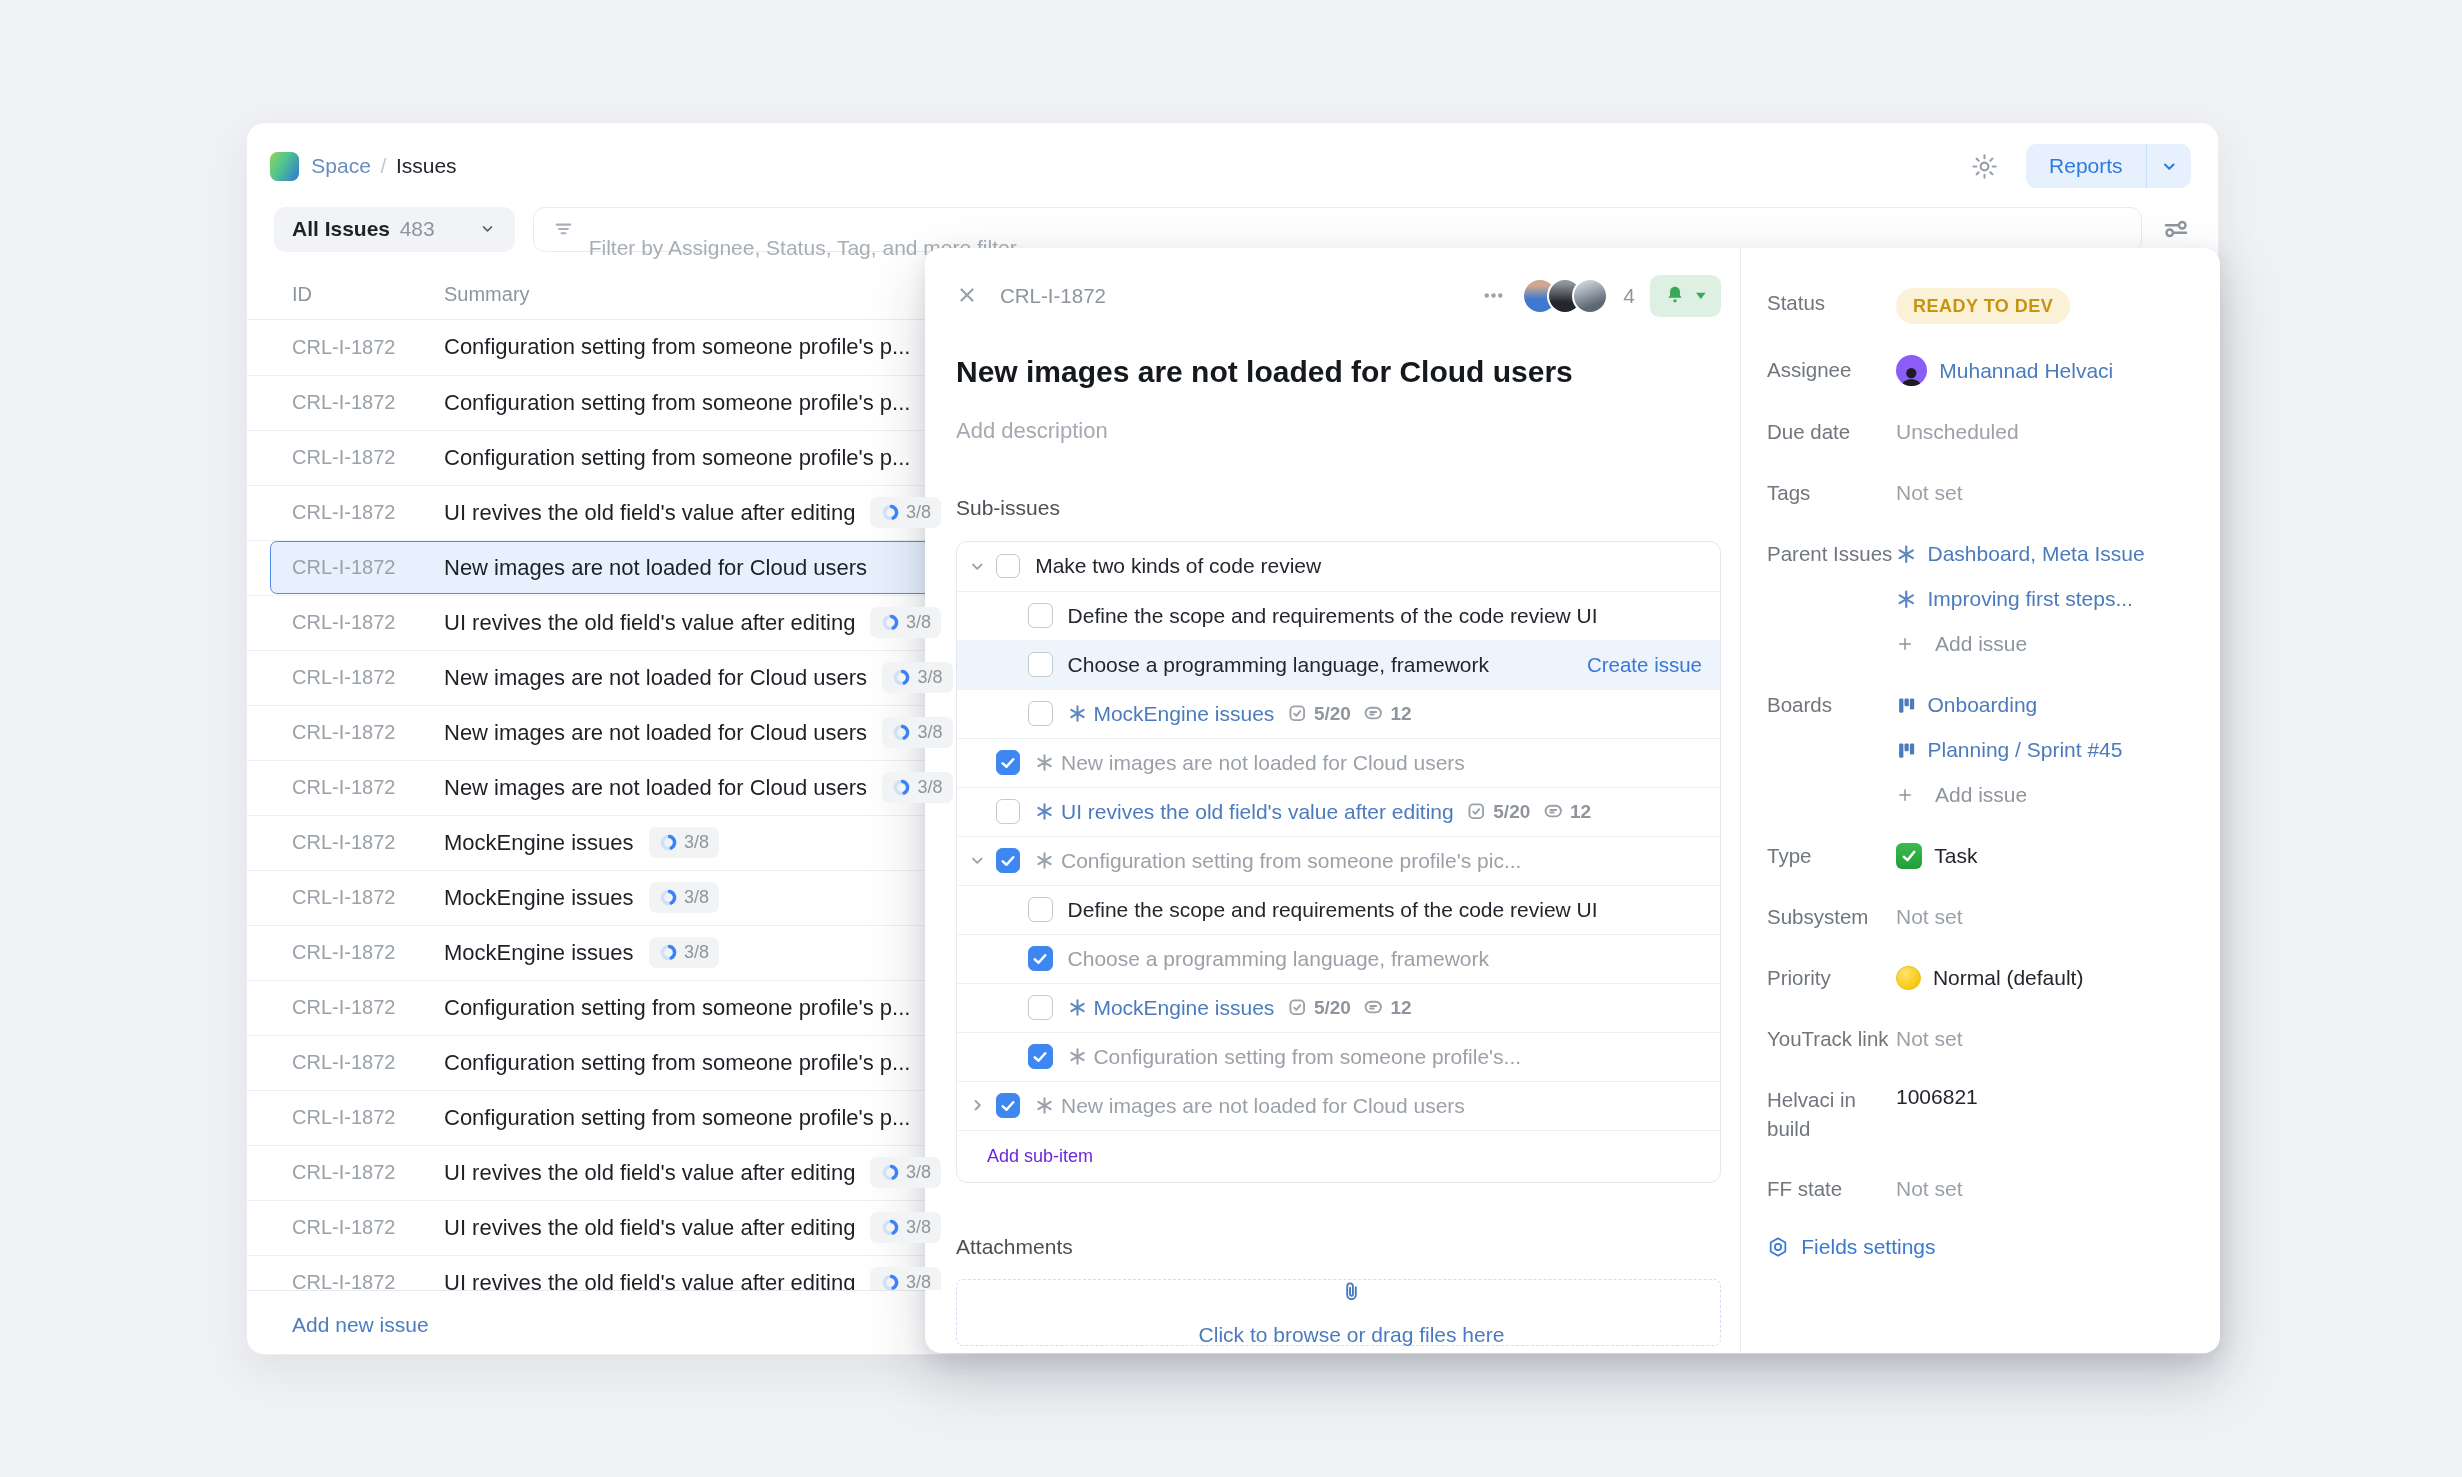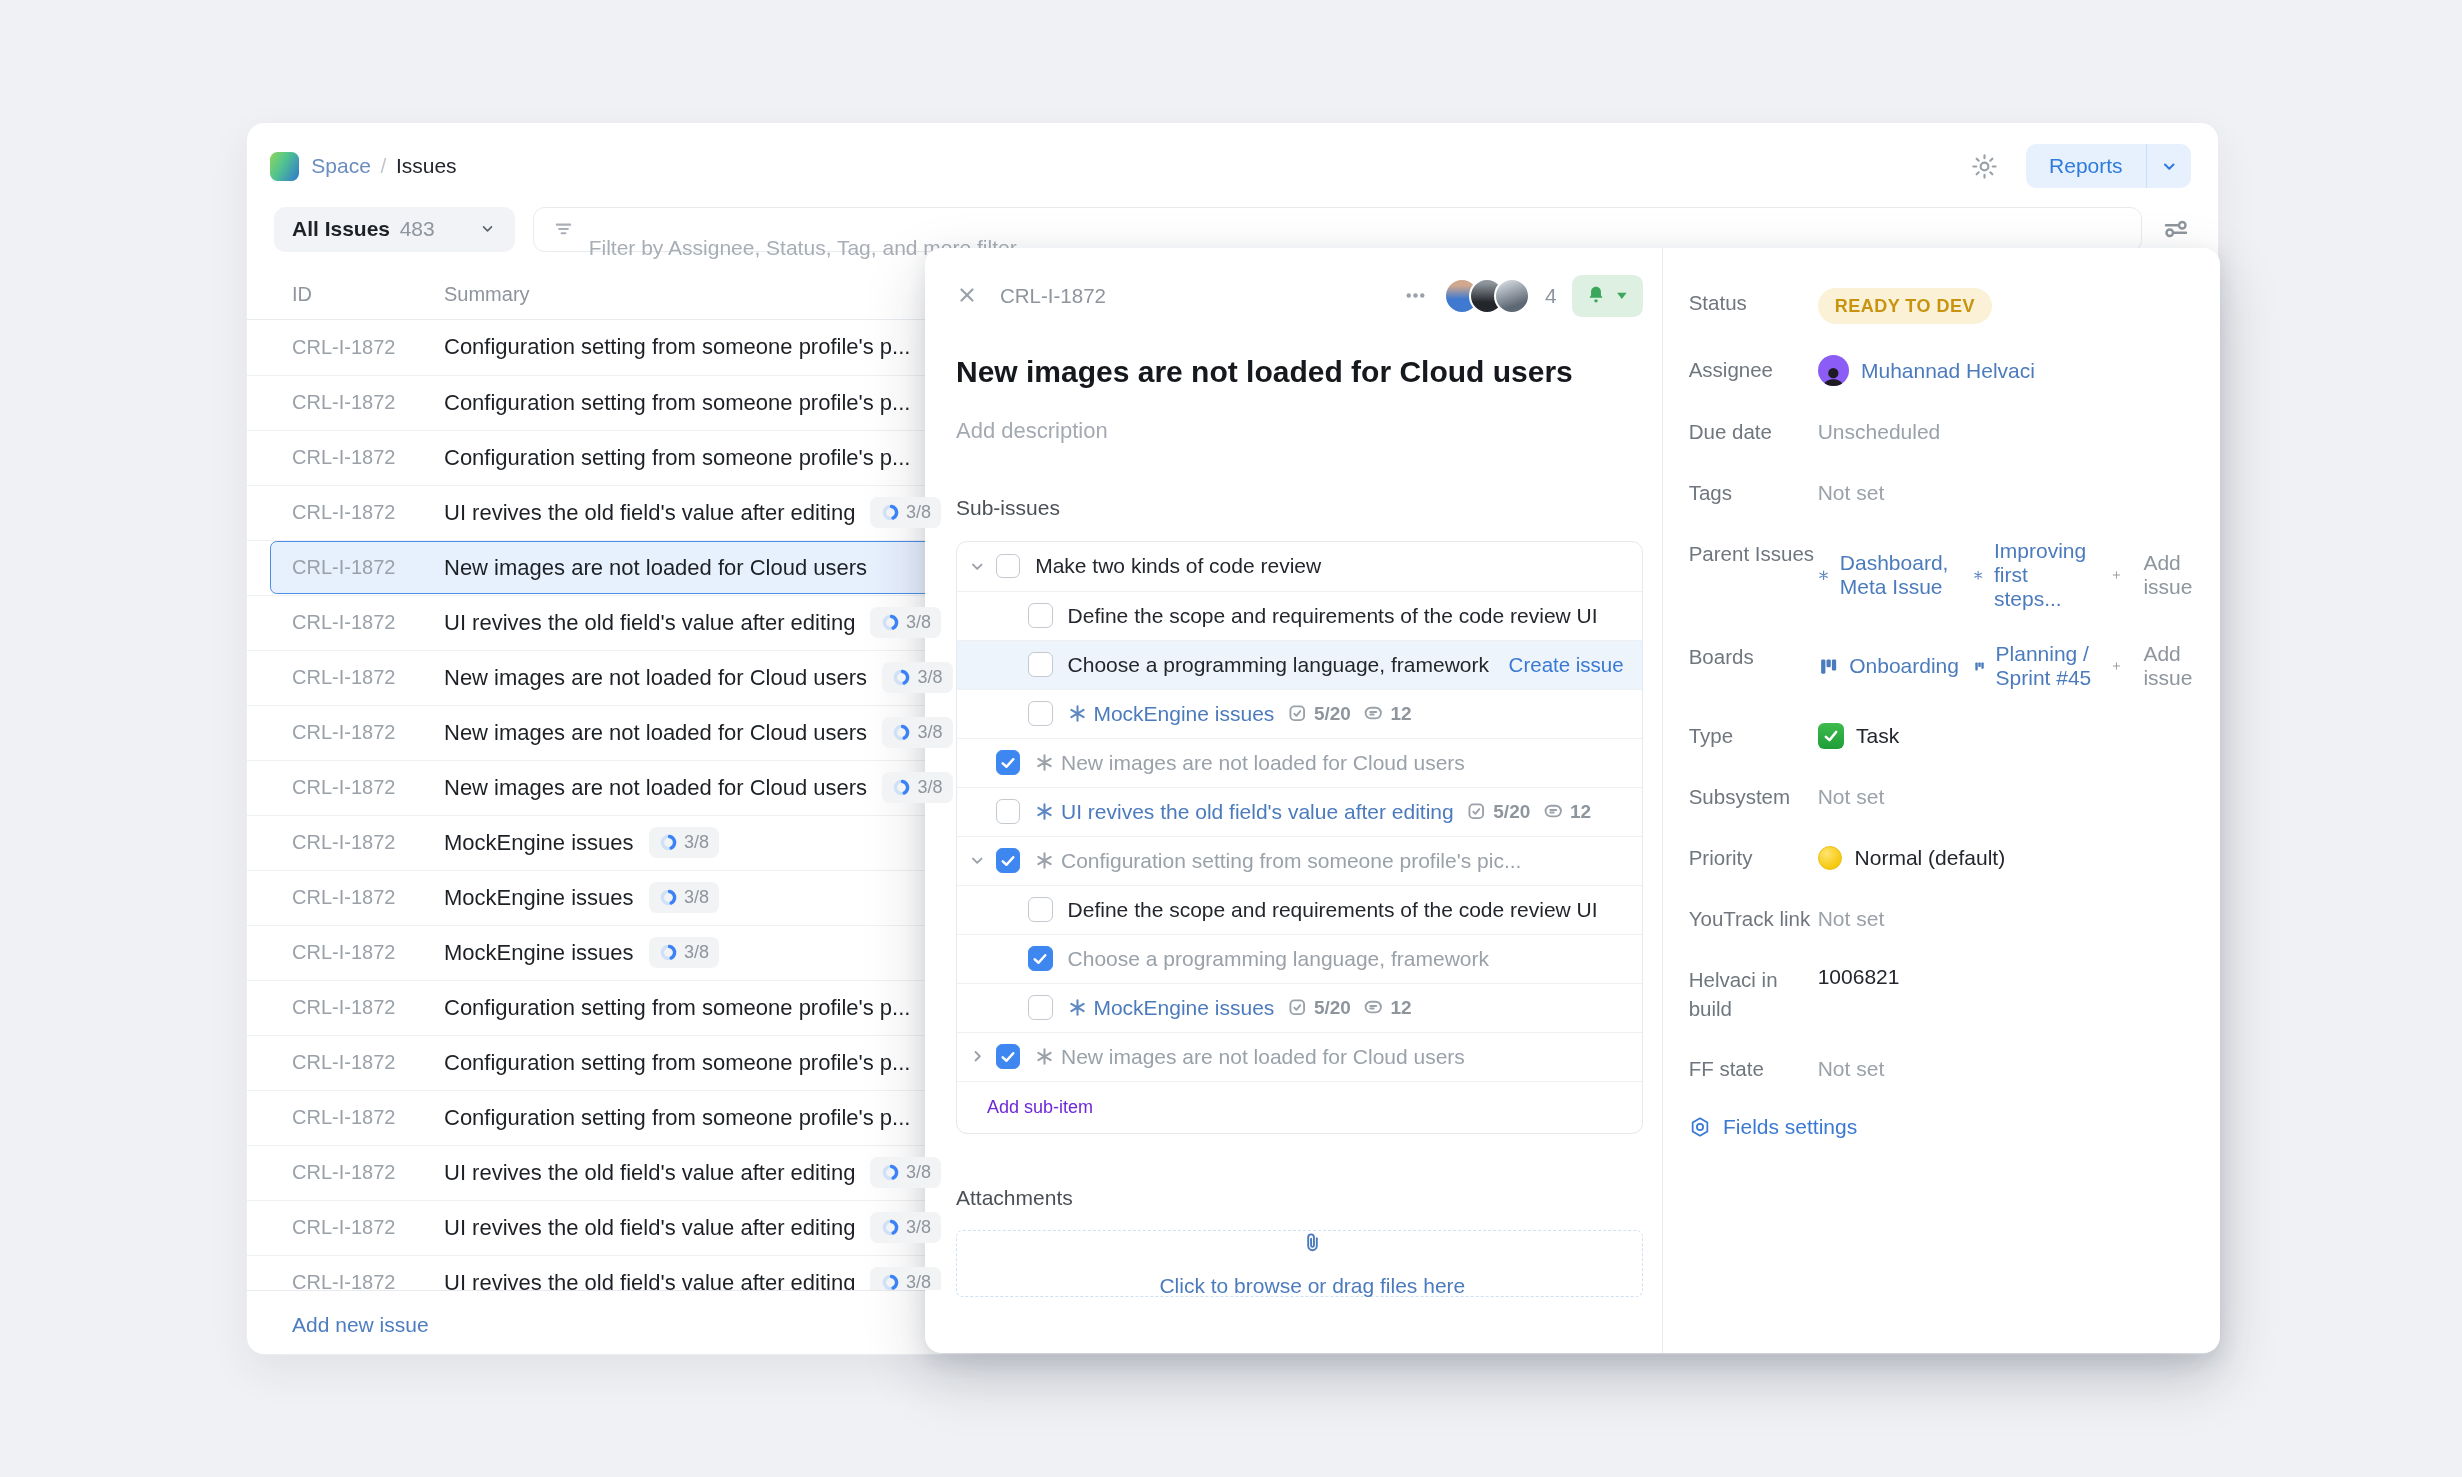--- a/index.html
+++ b/index.html
@@ -111,21 +111,21 @@
   
   .d-side { flex:1; border-left:1.4px solid #e9ebee; padding:40px 20.5px 0 26px; }
   .field { display:flex; margin-bottom:31px; min-height:30px; }
   .f-label { flex:0 0 129px; font-size:20.5px; color:#70767e; line-height:29px; }
   .f-value { display:flex; align-items:center; }
   .v-muted { font-size:21px; color:#9aa1a9; }
   .v-plain { font-size:21px; color:#23272d; }
   .pill { display:inline-block; background:#fbf1d7; color:#c8940f; font-size:18px; font-weight:600; letter-spacing:0.5px; padding:7.5px 17px; border-radius:683px; }
   .as-avatar { width:31px; height:31px; border-radius:50%; background:#8b5cf6; display:flex; align-items:flex-end; justify-content:center; overflow:hidden; }
   .v-link { font-size:21px; color:#4b7bbd; }
-  .f-group { display:flex; flex-direction:row; gap:15px; }
+  .f-group { display:flex; flex-direction:column; gap:15px; }
   .g-line { display:flex; align-items:center; gap:11px; min-height:30px; }
   .g-add { display:flex; align-items:center; gap:21px; min-height:30px; }
   .g-add span { font-size:21px; color:#8e959d; }
   .type-icon { width:26px; height:26px; border-radius:6.2px; background:linear-gradient(180deg,#3dbb4e,#1f9e38); display:flex; align-items:center; justify-content:center; }
   .prio-icon { width:24.6px; height:24.6px; border-radius:50%; background:radial-gradient(circle at 35% 30%,#ffe36e,#f6c90f 70%); border:0.7px solid #eac013; }
   .mini-gap { margin-left:12.3px; }
   .fields-settings { display:flex; align-items:center; gap:12.3px; margin-top:15px; }
   .fields-settings span { font-size:21px; color:#3a79d2; }
 
   .stroke-ic { fill:none; stroke-linecap:round; stroke-linejoin:round; }
@@ -607,20 +607,35 @@
       <span class="mc">5/20</span>
       <svg class="mi2" width="20.5" height="20.5" viewBox="0 0 24 24" fill="none" stroke-width="2.2" stroke-linecap="round">
                   <rect x="3" y="5.5" width="18" height="12.5" rx="6.2"></rect>
                   <line x1="8.5" y1="10.5" x2="15.5" y2="10.5"></line>
                   <line x1="8.5" y1="13.5" x2="12.5" y2="13.5"></line>
                 </svg>
       <span class="mc">12</span>
     </span>
 
   </div>
+            <div class="sub-row lvl2 s-muted checked has-ast">
+
+    <span class="cbx">
+      <svg width="18" height="18" viewBox="0 0 24 24" fill="none" stroke="#ffffff" stroke-width="3.4" stroke-linecap="round" stroke-linejoin="round">
+                  <polyline points="5,12.5 10,17 19,7"></polyline>
+                </svg>
+    </span>
+    <span class="ast">
+      <svg width="19" height="19" viewBox="0 0 24 24" fill="none" stroke-width="2.6" stroke-linecap="round">
+                  <path d="M12 3v18M4.2 7.5l15.6 9M19.8 7.5l-15.6 9"></path>
+                </svg>
+    </span>
+    <span class="sub-text">Configuration setting from someone profile's...</span>
+
+  </div>
             <div class="sub-row lvl1 s-muted checked has-ast">
     <span class="chev">
 
       <svg class="chev-right" width="20.5" height="20.5" viewBox="0 0 24 24" fill="none" stroke="#9aa1a9" stroke-width="2.2" stroke-linecap="round" stroke-linejoin="round" style="display: block;">
                   <polyline points="10,7 15,12 10,17"></polyline>
                 </svg>
     </span>
     <span class="cbx">
       <svg width="18" height="18" viewBox="0 0 24 24" fill="none" stroke="#ffffff" stroke-width="3.4" stroke-linecap="round" stroke-linejoin="round">
                   <polyline points="5,12.5 10,17 19,7"></polyline>

